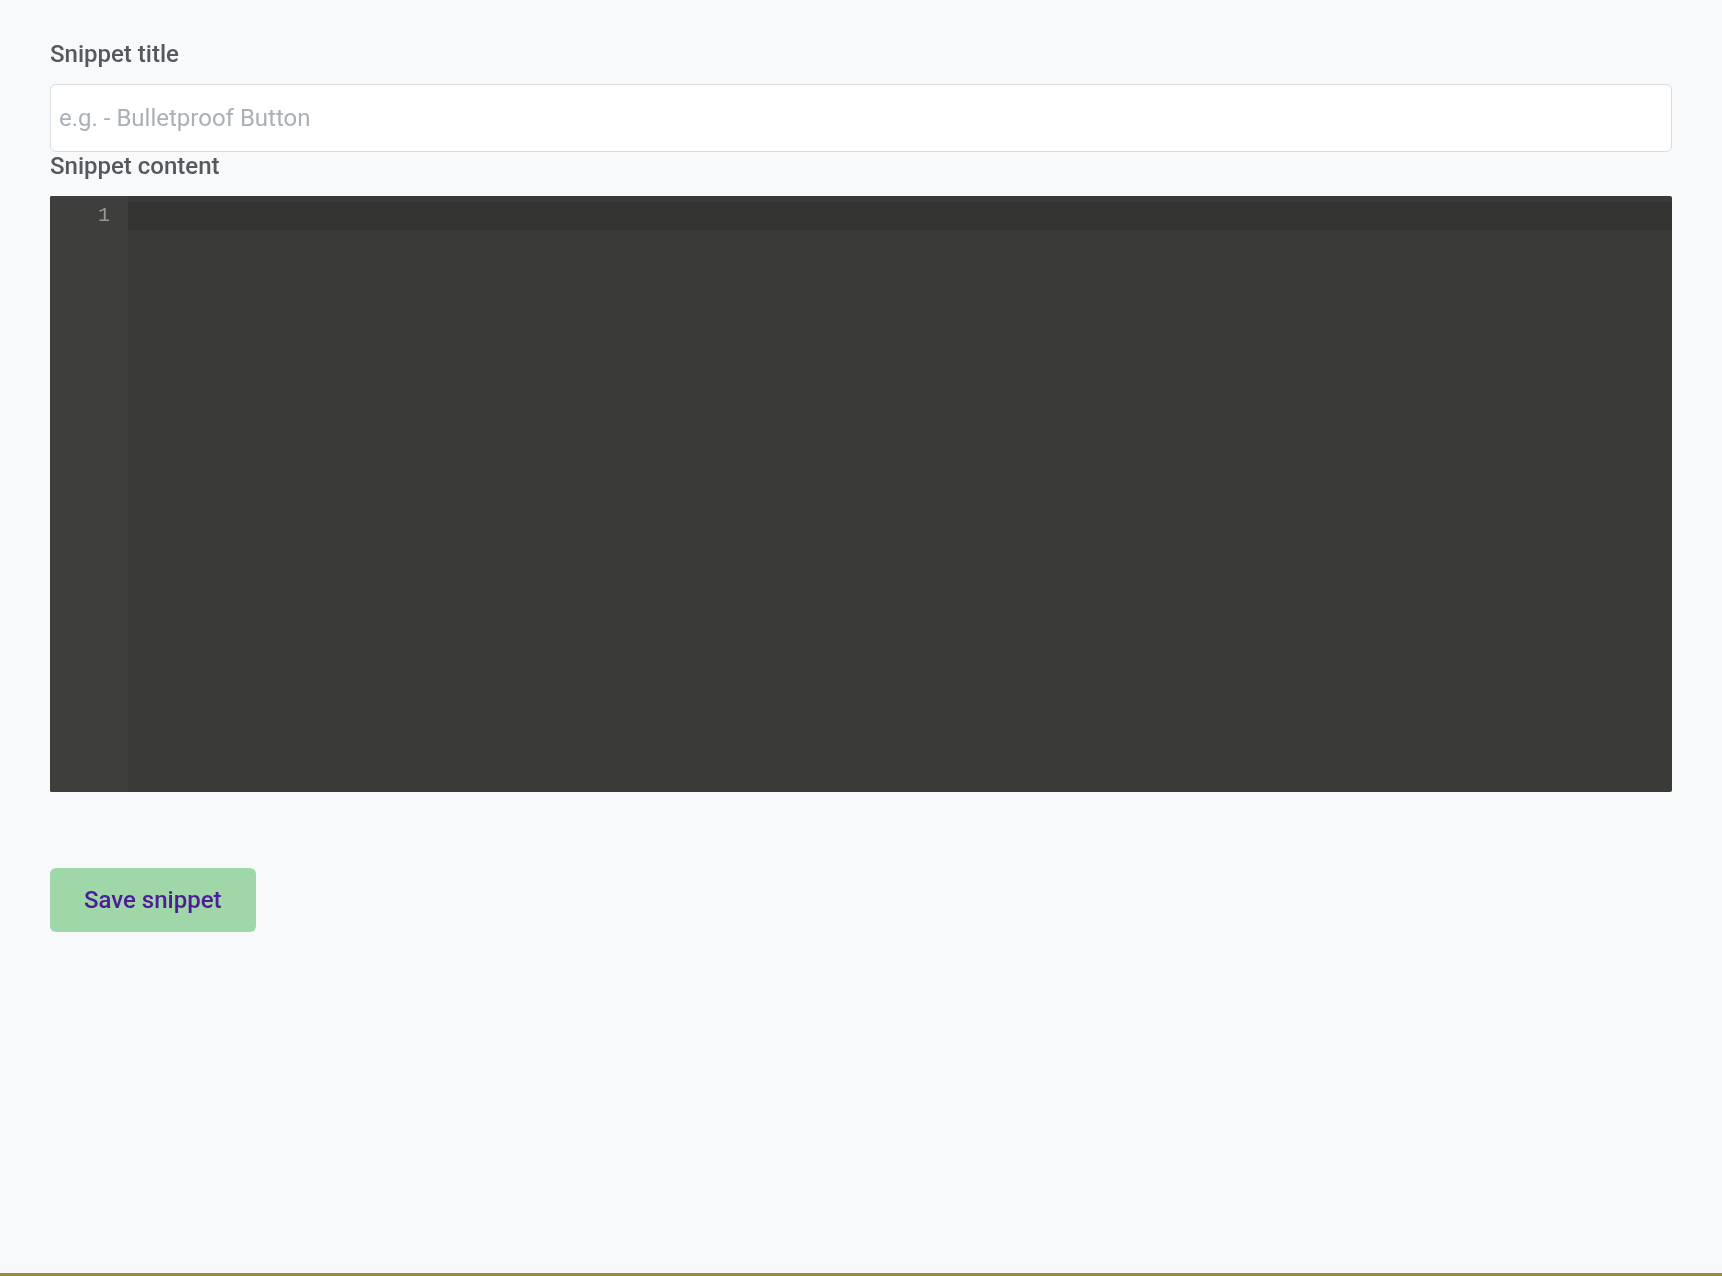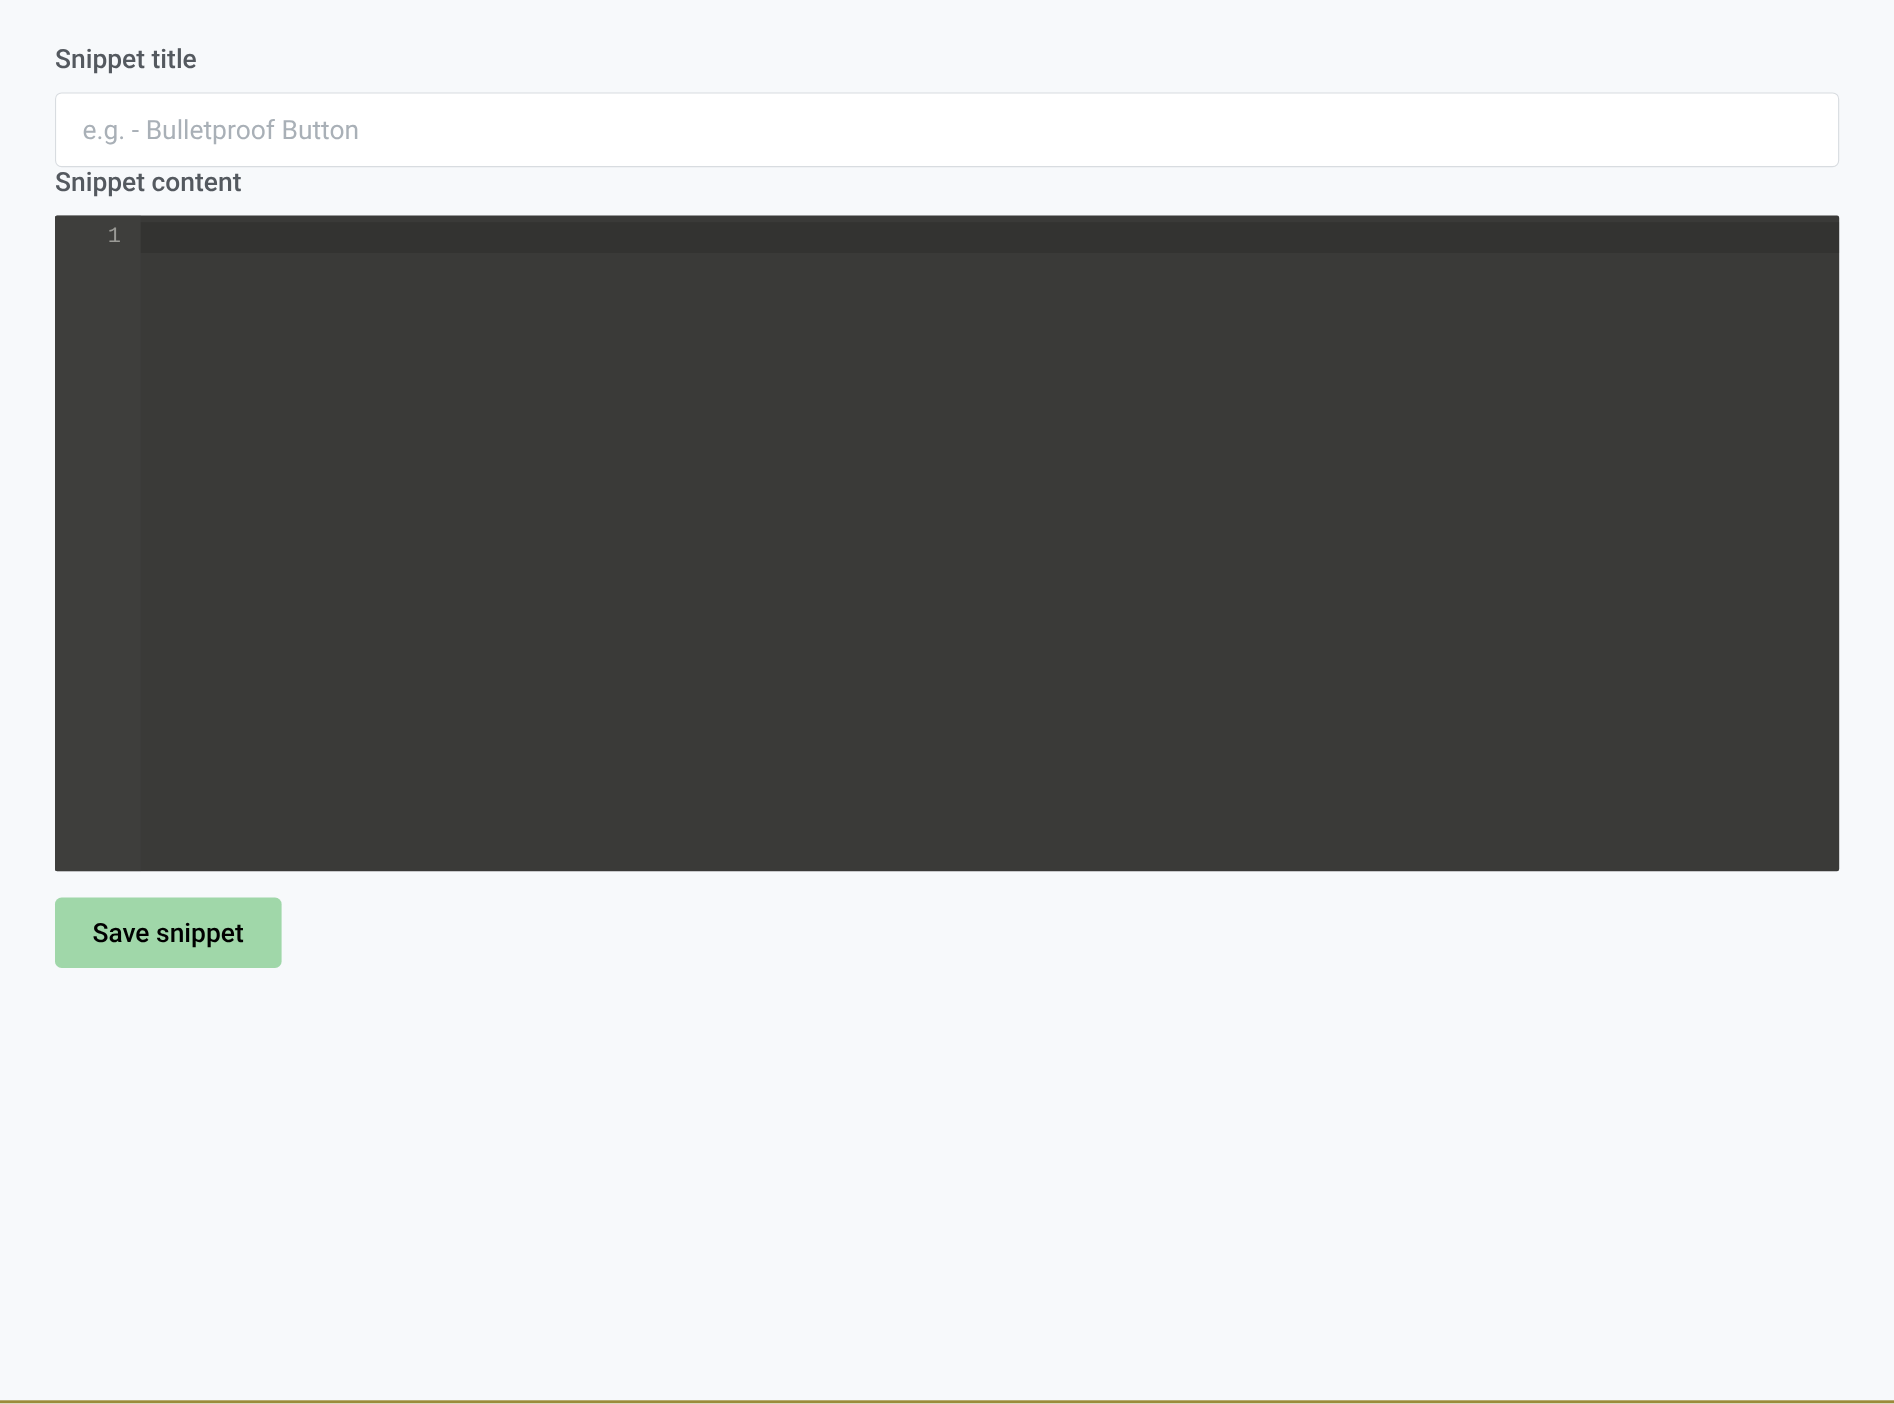--- a/index.html
+++ b/index.html
@@ -24,36 +24,36 @@
       display: block;
       font-size: 24px;
       font-weight: 500;
       color: #54595f;
       margin-bottom: 16px;
     }
 
     .text-input {
       width: 100%;
       height: 68px;
-      padding: 0 24px;
+      padding: 0 8px;
       font-size: 24px;
       color: #15803d;
       background-color: #ffffff;
       border: 1px solid #d8dce0;
       border-radius: 6px;
       outline: none;
       font-family: inherit;
     }
 
     .text-input::placeholder {
       color: #a9b0b7;
     }
 
     .content-group {
-      margin-bottom: 24px;
+      margin-bottom: 76px;
     }
 
     .code-editor {
       width: 100%;
       height: 596px;
       background-color: #3a3a38;
       border-radius: 2px;
       display: flex;
       font-family: "SFMono-Regular", Consolas, "Liberation Mono", Menlo, monospace;
       overflow: hidden;
@@ -103,21 +103,21 @@
       font-size: 20px;
       padding: 6px 10px;
       line-height: 28px;
     }
 
     .save-button {
       display: inline-block;
       padding: 18px 34px;
       font-size: 24px;
       font-weight: 500;
-      color: #000000;
+      color: #4c1d95;
       background-color: #a0d7a9;
       border: none;
       border-radius: 6px;
       cursor: pointer;
       font-family: inherit;
     }
 
     .bottom-stripe {
       position: absolute;
       left: 0;

